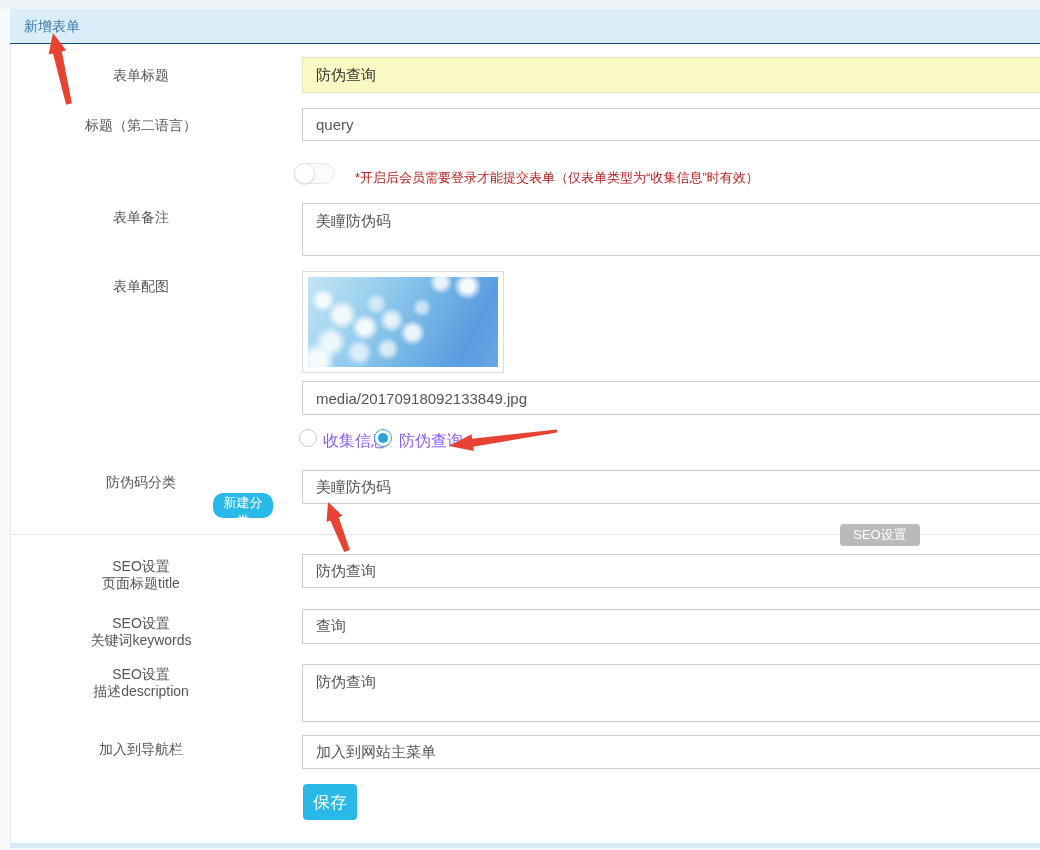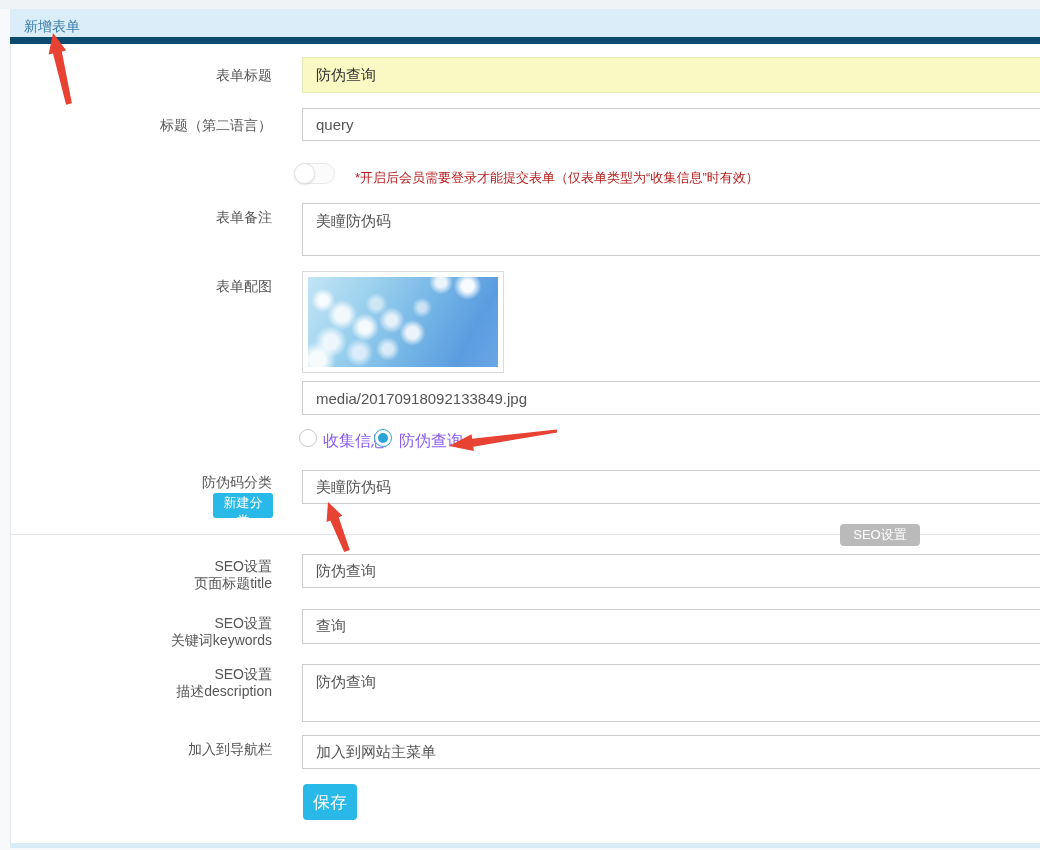--- a/index.html
+++ b/index.html
@@ -1,24 +1,24 @@
 <!DOCTYPE html>
 <html><head>
 <meta charset="utf-8">
 <style>
   html,body{margin:0;padding:0;}
   body{font-family:"Liberation Sans","DejaVu Sans",sans-serif;background:#f4f6f8;}
   .page{position:relative;width:1040px;height:850px;background:#f7f9fa;overflow:hidden;}
   .topstrip{position:absolute;left:0;top:0;width:1040px;height:9px;background:#eff3f6;}
   .panel{position:absolute;left:10px;top:9px;width:1030px;height:834px;background:#ffffff;border-left:1px solid #e2e9ee;box-sizing:border-box;}
-  .panel-header{position:absolute;left:10px;top:9px;width:1030px;height:35px;background:#daedf8;border-bottom:7px solid #0c4a6e;box-sizing:border-box;}
+  .panel-header{position:absolute;left:10px;top:9px;width:1030px;height:35px;background:#daedf8;border-bottom:1px solid #0c4a6e;box-sizing:border-box;}
   .panel-header span{position:absolute;left:14px;top:9px;font-size:14px;color:#3a7cab;}
   .bottomstrip{position:absolute;left:10px;top:843px;width:1030px;height:5px;background:#d8ecf8;}
 
-  .lbl{position:absolute;left:10px;width:262px;text-align:right;font-size:14px;color:#555;line-height:17px;}
+  .lbl{position:absolute;left:10px;width:262px;text-align:center;font-size:14px;color:#555;line-height:17px;}
   .ctl{position:absolute;left:302px;right:-2px;box-sizing:border-box;background:#fff;border:1px solid #ccc;
        font-family:inherit;font-size:15px;color:#555;padding:0 13px;outline:none;}
   textarea.ctl{padding:7px 13px;resize:none;line-height:19px;}
   .ctl.highlight{background:#f9f9c3;border:1px solid #e6e7ba;color:#333;}
 
   .toggle{position:absolute;left:294px;top:163px;width:41px;height:21px;border-radius:11px;background:#fbfbfb;
           border:1px solid #e9e9e9;box-sizing:border-box;cursor:pointer;}
   .toggle .knob{position:absolute;left:-1px;top:-1px;width:21px;height:21px;border-radius:50%;background:#ffffff;
           border:1px solid #e2e2e2;box-sizing:border-box;box-shadow:0 1px 2px rgba(0,0,0,.10);}
   .note{position:absolute;left:355px;top:169px;font-size:13px;color:#b91c1c;}
@@ -40,21 +40,21 @@
       radial-gradient(circle at 60% 34%, rgba(255,255,255,.6) 0 4px, rgba(255,255,255,0) 10px),
       radial-gradient(circle at 36% 30%, rgba(255,255,255,.55) 0 5px, rgba(255,255,255,0) 11px),
       linear-gradient(118deg,#c3e4f5 0%,#9dd2ee 28%,#74b5e6 58%,#5b9ce0 82%,#6aa6e4 100%);
   }
 
   .radio{position:absolute;width:18px;height:18px;border-radius:50%;background:#fff;border:1px solid #c9c9c9;box-sizing:border-box;cursor:pointer;}
   .radio.on{border:1px solid #2ea8db;}
   .radio.on .dot{position:absolute;left:3px;top:3px;width:10px;height:10px;border-radius:50%;background:#29a3d8;}
   .radiolabel{position:absolute;font-size:16px;color:#8b5cf6;cursor:pointer;}
 
-  .btn-cyan{position:absolute;background:#29b9e8;color:#fff;border:none;border-radius:3px;
+  .btn-cyan{position:absolute;background:#29b9e8;color:#fff;border:none;border-radius:10px;
             font-family:inherit;text-align:center;cursor:pointer;}
   .divider{position:absolute;left:10px;top:534px;width:1030px;height:1px;background:#e6e6e6;}
   .seo-badge{position:absolute;left:840px;top:524px;width:80px;height:22px;line-height:22px;border-radius:4px;
              background:#bababa;color:#fff;font-size:13px;text-align:center;cursor:pointer;}
   .arrows{position:absolute;left:0;top:0;pointer-events:none;}
 </style>
 </head>
 <body>
 
 <div class="page">

